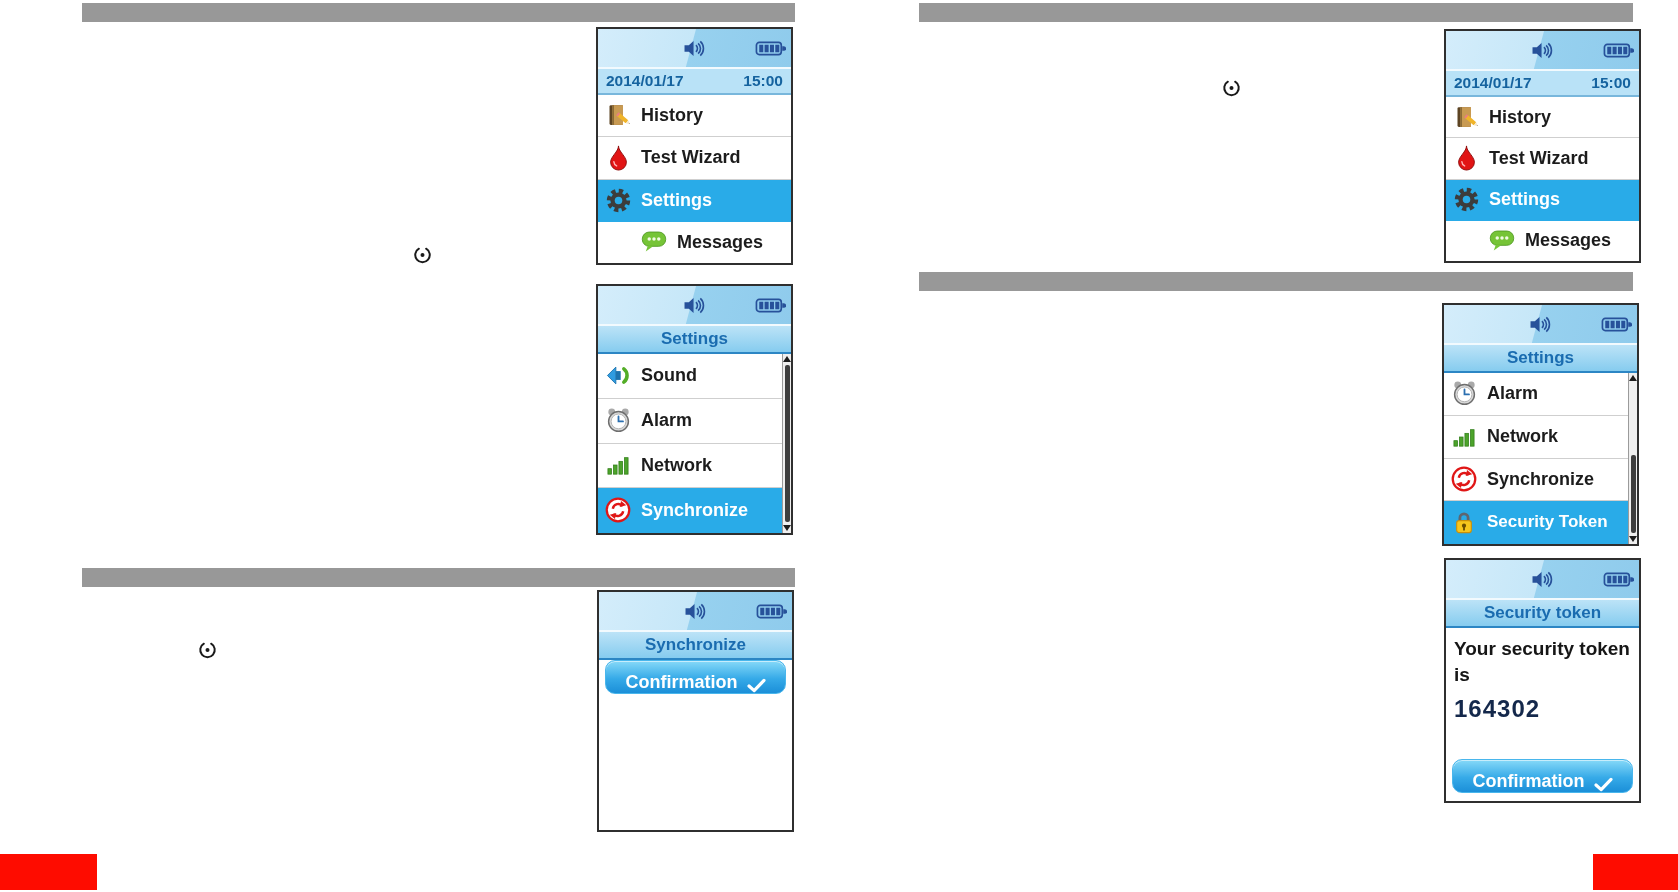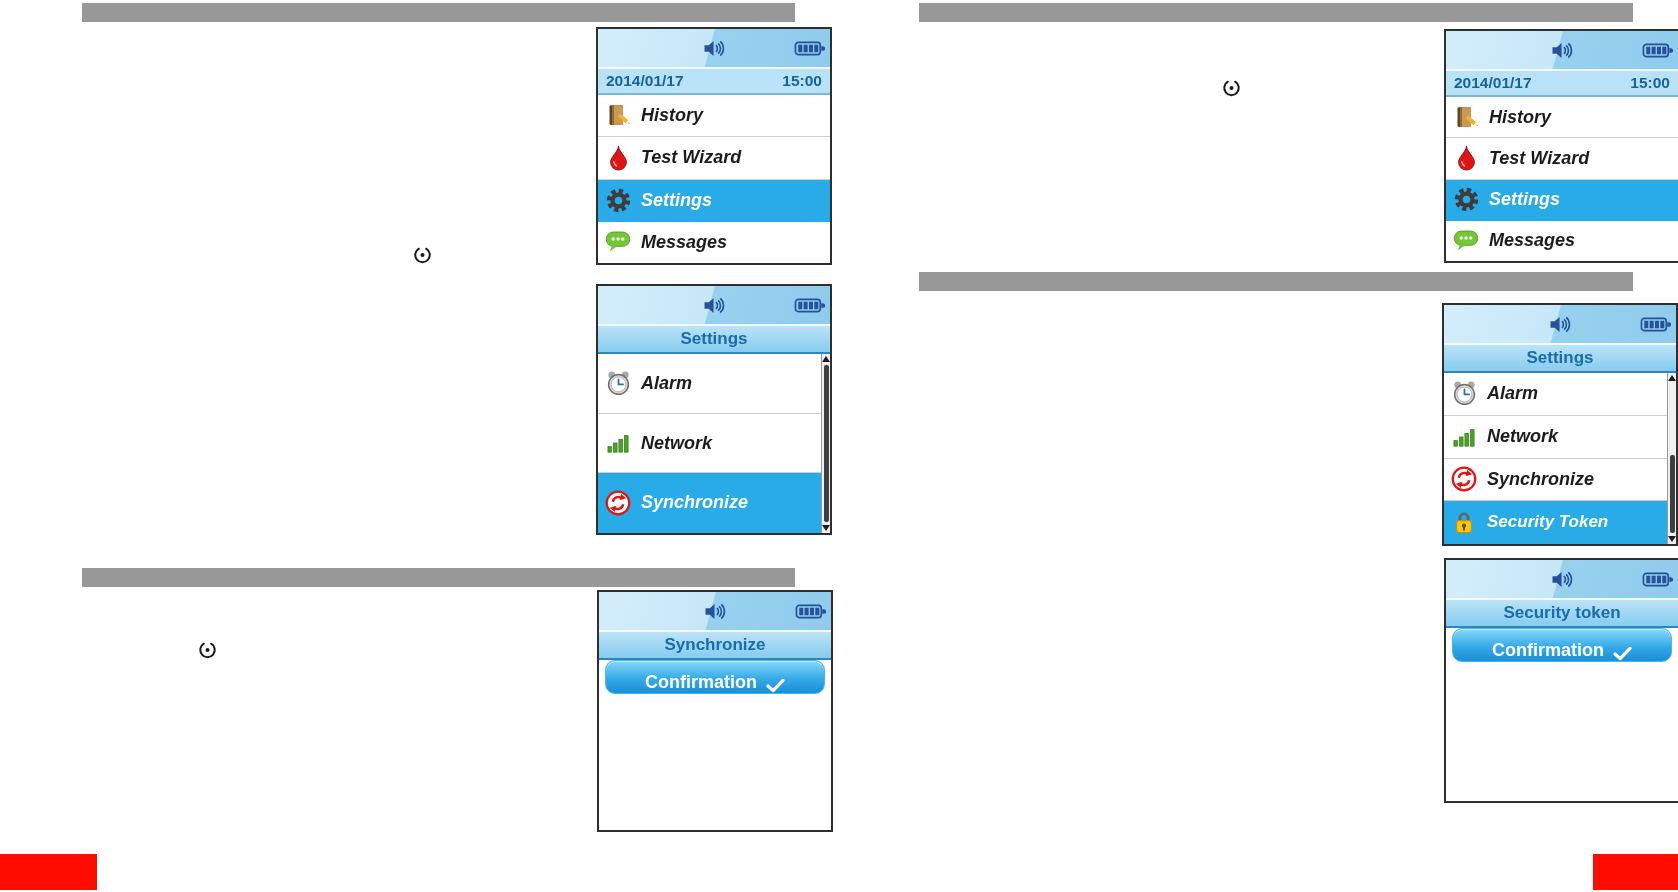--- a/index.html
+++ b/index.html
@@ -7,21 +7,21 @@
   body {
     width:1678px; height:892px; position:relative; overflow:hidden;
     font-family:"Liberation Sans","DejaVu Sans",sans-serif;
   }
   .bar { position:absolute; height:19px; background:#989898; }
   .redmark { position:absolute; height:36px; background:#fe0c00; }
   .okicon { position:absolute; width:21px; height:21px; }
 
   
   .screen {
-    position:absolute; width:236px; background:#ffffff;
+    position:absolute; width:197px; background:#ffffff;
     border:2px solid #2f2f2f; display:flex; flex-direction:column; overflow:hidden;
   }
   .statusbar {
     flex:0 0 40px; position:relative;
     background:linear-gradient(105deg,#d4edfb 0%,#c6e7f8 48%,#97d1ef 48.5%,#8fcbec 100%);
     border-bottom:2px solid #f2fafe;
     display:flex; align-items:center; justify-content:center;
   }
   .statusbar .battery { position:absolute; right:5px; top:12px; }
   .datebar {
@@ -31,23 +31,23 @@
   }
   .titlebar {
     flex:0 0 28px; background:linear-gradient(180deg,#bce3f7,#86ccef);
     border-bottom:2px solid #2c86c4; color:#1a6cb0; font-weight:bold; font-size:17px;
     display:flex; align-items:center; justify-content:center;
   }
   .menu { flex:1; display:flex; flex-direction:column; position:relative; }
   .menu-item {
     flex:1; display:flex; align-items:center; gap:8px; padding:0 5px;
     border-bottom:1px solid #cfcfcf; background:#ffffff;
-    font-size:18px; font-weight:bold; color:#1c1c1c; white-space:nowrap;font-style:italic;
-  }
-  .menu-item:last-child { border-bottom:none; }
+    font-size:18px; font-weight:bold; color:#1c1c1c; white-space:nowrap;
+  }
+  .menu-item:last-child { border-bottom:none;margin-left:36px; }
   .menu-item.selected { background:#29abe8; color:#ffffff; border-bottom-color:#29abe8; }
   .icon-box { flex:0 0 30px; display:flex; align-items:center; justify-content:center; }
 
   
   .scrollbar {
     position:absolute; top:0; right:0; bottom:0; width:9px;
     background:#efefef; border-left:1px solid #9b9b9b;
   }
   .sb-arrow { position:absolute; left:0; width:0; height:0;
     border-left:4px solid transparent; border-right:4px solid transparent; }
@@ -182,20 +182,30 @@
         <rect x="9.7" y="4" width="4.3" height="8" fill="#27519a"></rect>
         <rect x="15.4" y="4" width="4.3" height="8" fill="#27519a"></rect>
         <rect x="21.1" y="4" width="4.3" height="8" fill="#27519a"></rect>
         <path d="M28.5 5.5 h1.6 a1.6 1.6 0 0 1 0 5 h-1.6 Z" fill="#27519a"></path>
       </svg>
   </div>
   <div class="titlebar">Settings</div>
   <div class="menu">
     <div class="menu-item" style="padding-right:12px;">
       <span class="icon-box">
+          <svg viewBox="0 0 28 26" width="25" height="23">
+            <polygon points="1.5,13 11,3.5 11,22.5" fill="#2e9be0" stroke="#1c72ad" stroke-width="1"></polygon>
+            <rect x="11" y="8" width="5.5" height="10" fill="#1c72ad"></rect>
+            <path d="M20 5.5 A9.5 9.5 0 0 1 20 20.5" stroke="#53ad27" stroke-width="4" fill="none" stroke-linecap="round"></path>
+          </svg>
+        </span>
+      <span>Sound</span>
+    </div>
+    <div class="menu-item" style="padding-right:12px;">
+      <span class="icon-box">
           <svg viewBox="0 0 30 30" width="27" height="27">
             <circle cx="7.5" cy="5.5" r="3.8" fill="#a9a9a9"></circle>
             <circle cx="22.5" cy="5.5" r="3.8" fill="#a9a9a9"></circle>
             <circle cx="15" cy="16" r="11" fill="#d9d9d9" stroke="#6e6e6e" stroke-width="1.6"></circle>
             <circle cx="15" cy="16" r="8.2" fill="#ffffff" stroke="#b0b0b0" stroke-width="1"></circle>
             <path d="M15 10.5 V16 H20" stroke="#2b6fb0" stroke-width="2" fill="none" stroke-linecap="round"></path>
           </svg>
         </span>
       <span>Alarm</span>
     </div>
@@ -412,19 +422,23 @@
     <svg class="battery" viewBox="0 0 32 16" width="31" height="15">
         <rect x="1" y="1.5" width="26.5" height="13" rx="3" fill="none" stroke="#27519a" stroke-width="1.8"></rect>
         <rect x="4" y="4" width="4.3" height="8" fill="#27519a"></rect>
         <rect x="9.7" y="4" width="4.3" height="8" fill="#27519a"></rect>
         <rect x="15.4" y="4" width="4.3" height="8" fill="#27519a"></rect>
         <rect x="21.1" y="4" width="4.3" height="8" fill="#27519a"></rect>
         <path d="M28.5 5.5 h1.6 a1.6 1.6 0 0 1 0 5 h-1.6 Z" fill="#27519a"></path>
       </svg>
   </div>
   <div class="titlebar">Security token</div>
+  <div class="msgbody">
+    <span>Your security token is</span>
+    <div class="token">164302</div>
+  </div>
   <div class="confirm-btn">
     <span>Confirmation</span>
     <svg viewBox="0 0 20 16" width="19" height="15">
         <polyline points="2,8.5 7.5,13.5 18,2.5" stroke="#ffffff" stroke-width="3.4" fill="none" stroke-linecap="round" stroke-linejoin="round"></polyline>
       </svg>
   </div>
 </div>
 
 </body></html>

